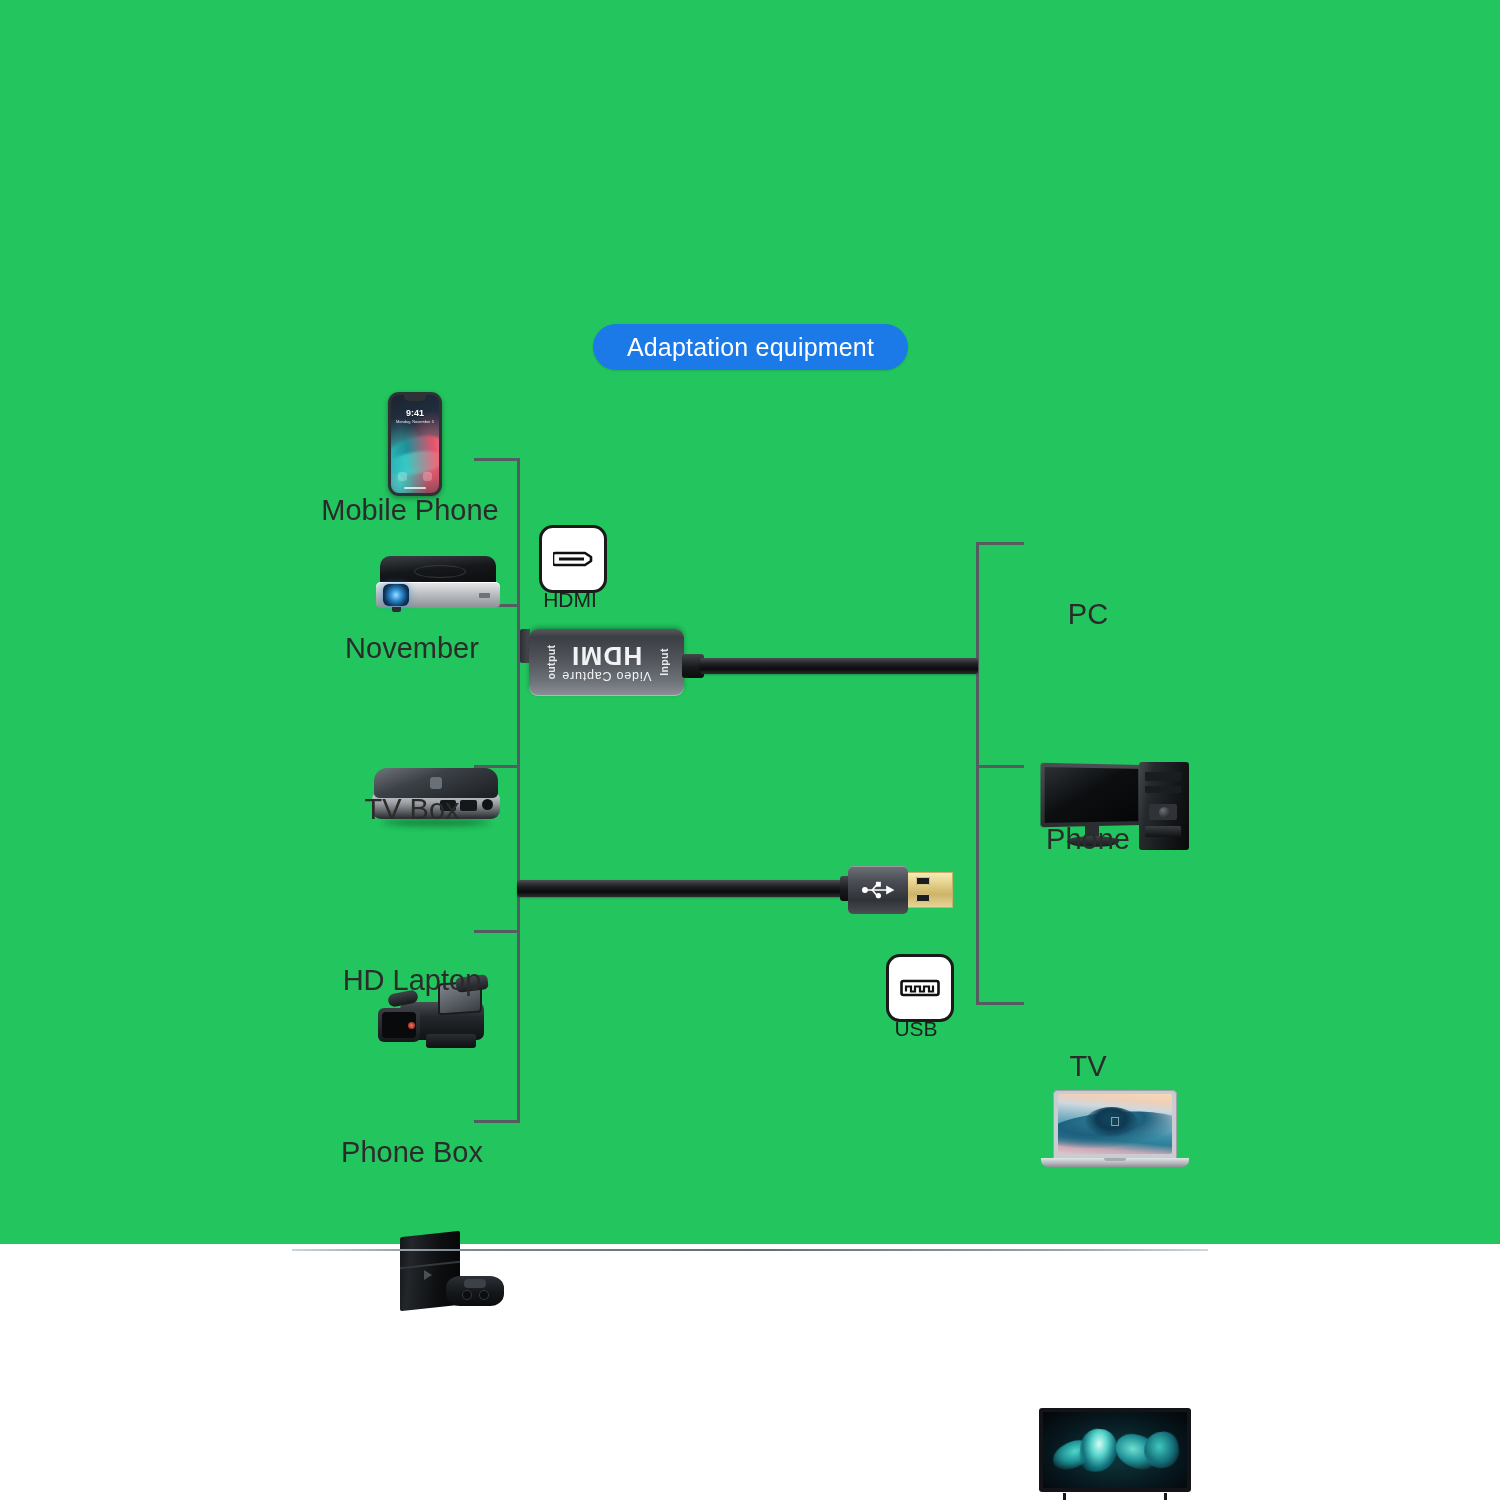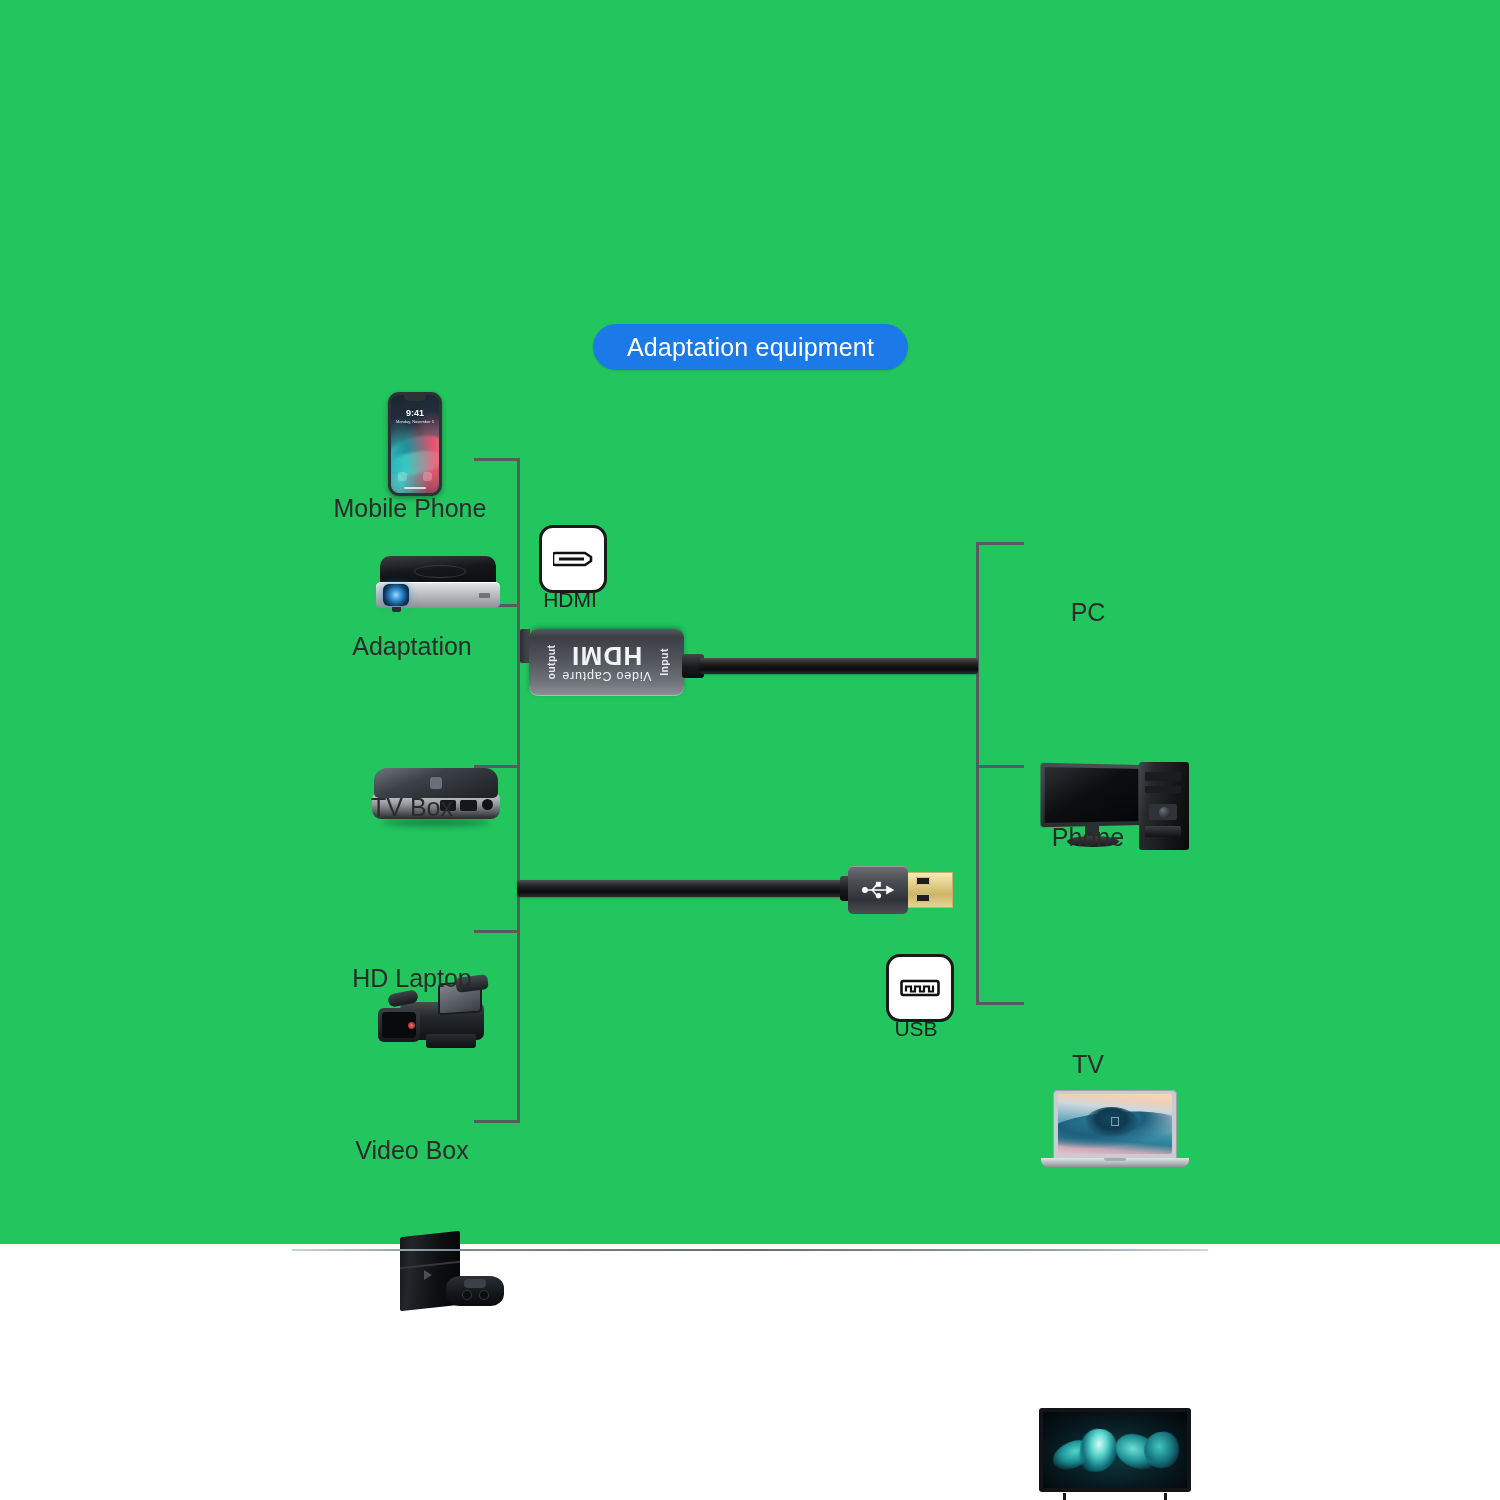--- a/index.html
+++ b/index.html
@@ -19,21 +19,21 @@
     display:flex;align-items:center;justify-content:center;
     color:#fff;font-size:25px;letter-spacing:.2px;font-weight:400;
     box-shadow:0 1px 2px rgba(0,0,0,.12);
   }
 
   
   .vline{position:absolute;background:#555c60;width:3px;}
   .hline{position:absolute;background:#555c60;height:3px;}
 
   
-  .lbl{position:absolute;font-size:25px;color:#2b2b2b;text-align:center;white-space:nowrap;}
+  .lbl{position:absolute;font-size:29px;color:#2b2b2b;text-align:center;white-space:nowrap;}
 
   
   .portbox{position:absolute;width:62px;height:62px;border:3px solid #1a1a1a;border-radius:14px;
            background:#fff;display:flex;align-items:center;justify-content:center;}
   .port-label{position:absolute;font-size:21px;color:#1f1f1f;text-align:center;width:120px;}
 
   
   .dev{position:absolute;}
 
   
@@ -254,21 +254,21 @@
   </div>
   <div class="lbl" style="left:300px;top:494px;width:220px;">Mobile Phone</div>
 
   <div class="dev proj" style="left:350px;top:556px;">
     <div class="proj-top"></div>
     <div class="proj-body"></div>
     <div class="proj-lens"></div>
     <div class="proj-dot"></div>
     <div class="proj-foot"></div>
   </div>
-  <div class="lbl" style="left:302px;top:632px;width:220px;">Adaptation</div>
+  <div class="lbl" style="left:302px;top:632px;width:220px;">November</div>
 
   <div class="dev tvbox" style="left:346px;top:712px;">
     <div class="tvbox-sh"></div>
     <div class="tvbox-bot"></div>
     <div class="tvbox-top"></div>
     <div class="tvbox-logo"></div>
     <div class="tvbox-p1"></div>
       <div class="tvbox-p2"></div>
       <div class="tvbox-p3"></div>
   </div>
@@ -289,21 +289,21 @@
 
   <div class="dev ps" style="left:368px;top:1040px;">
     <div class="ps-box"></div>
     <div class="ps-split"></div>
     <div class="ps-logo"></div>
     <div class="ps-pad">
         <div class="ps-stick1"></div>
         <div class="ps-stick2"></div>
       </div>
   </div>
-  <div class="lbl" style="left:302px;top:1136px;width:220px;">Video Box</div>
+  <div class="lbl" style="left:302px;top:1136px;width:220px;">Phone Box</div>
 
   <div class="portbox" style="left:539px;top:525px;">
     <svg width="40" height="20" viewBox="0 0 40 20" aria-hidden="true">
       <path d="M2 4 h30 l6 4 v4 l-6 4 H2 a2 2 0 0 1 -2 -2 V6 a2 2 0 0 1 2 -2 z" fill="none" stroke="#111" stroke-width="2.6" stroke-linejoin="round"></path>
       <rect x="6" y="8.5" width="25" height="3" fill="#111"></rect>
     </svg>
   </div>
   <div class="port-label" style="left:510px;top:588px;">HDMI</div>
 
   <div class="cap-hdmi-port" style="position:absolute;left:520px;top:646px;width:10px;height:34px;border-radius:2px 0 0 2px;background:linear-gradient(90deg,#2a2d31,#4e5258);"></div>

